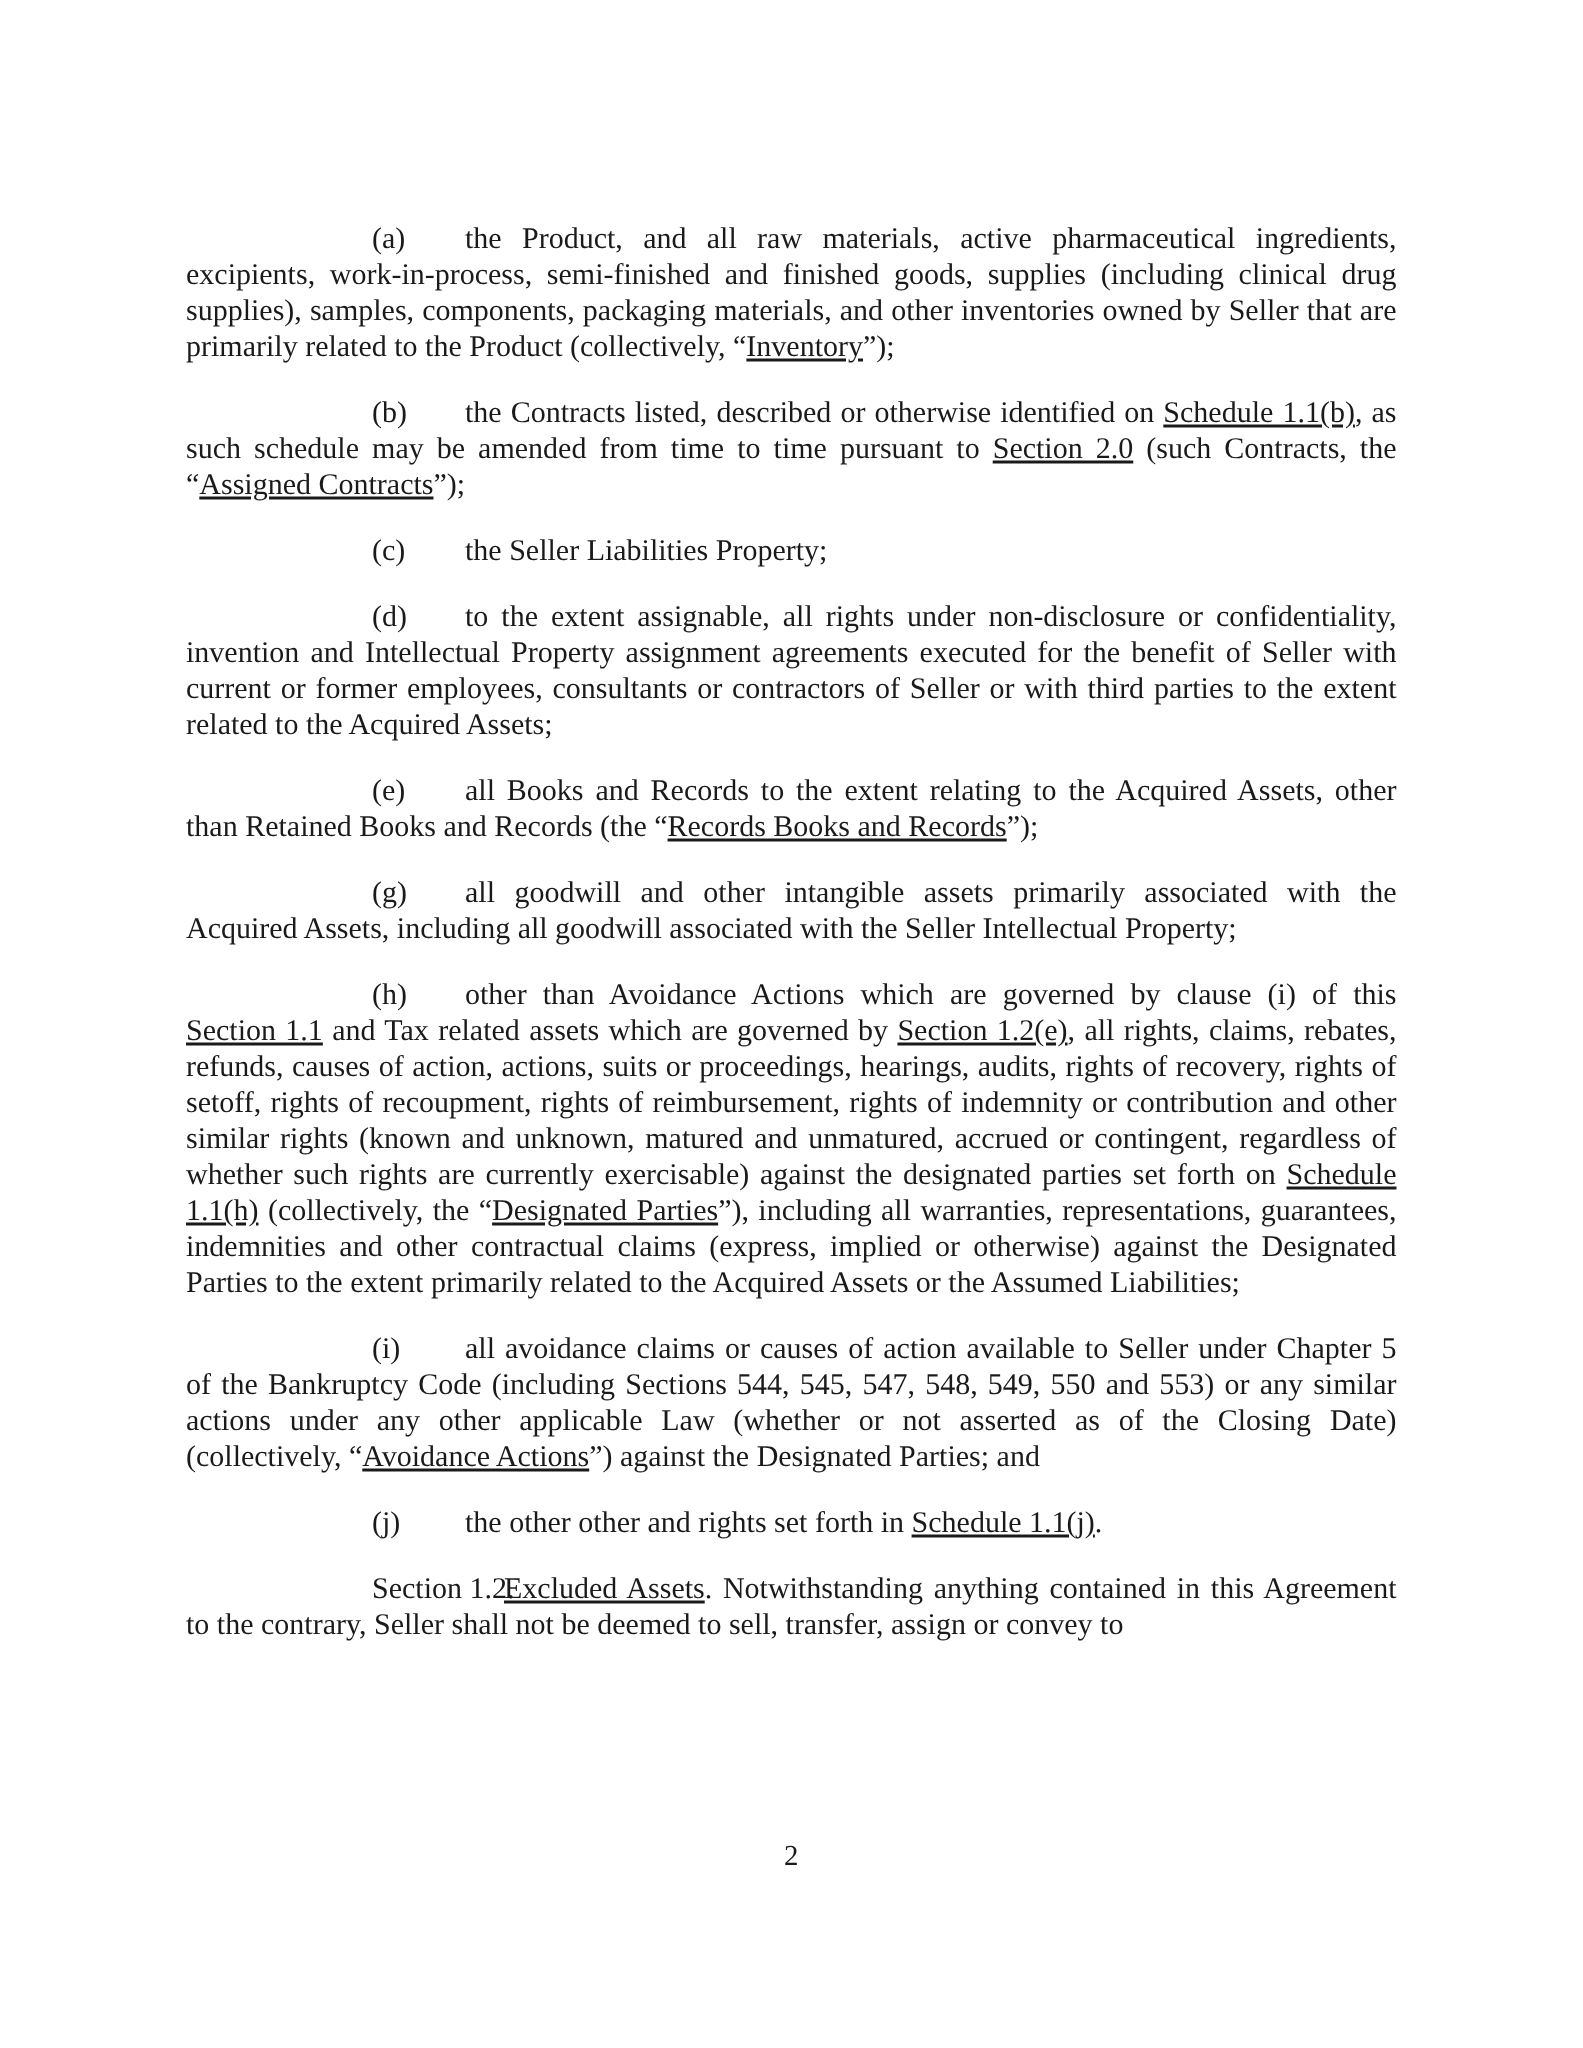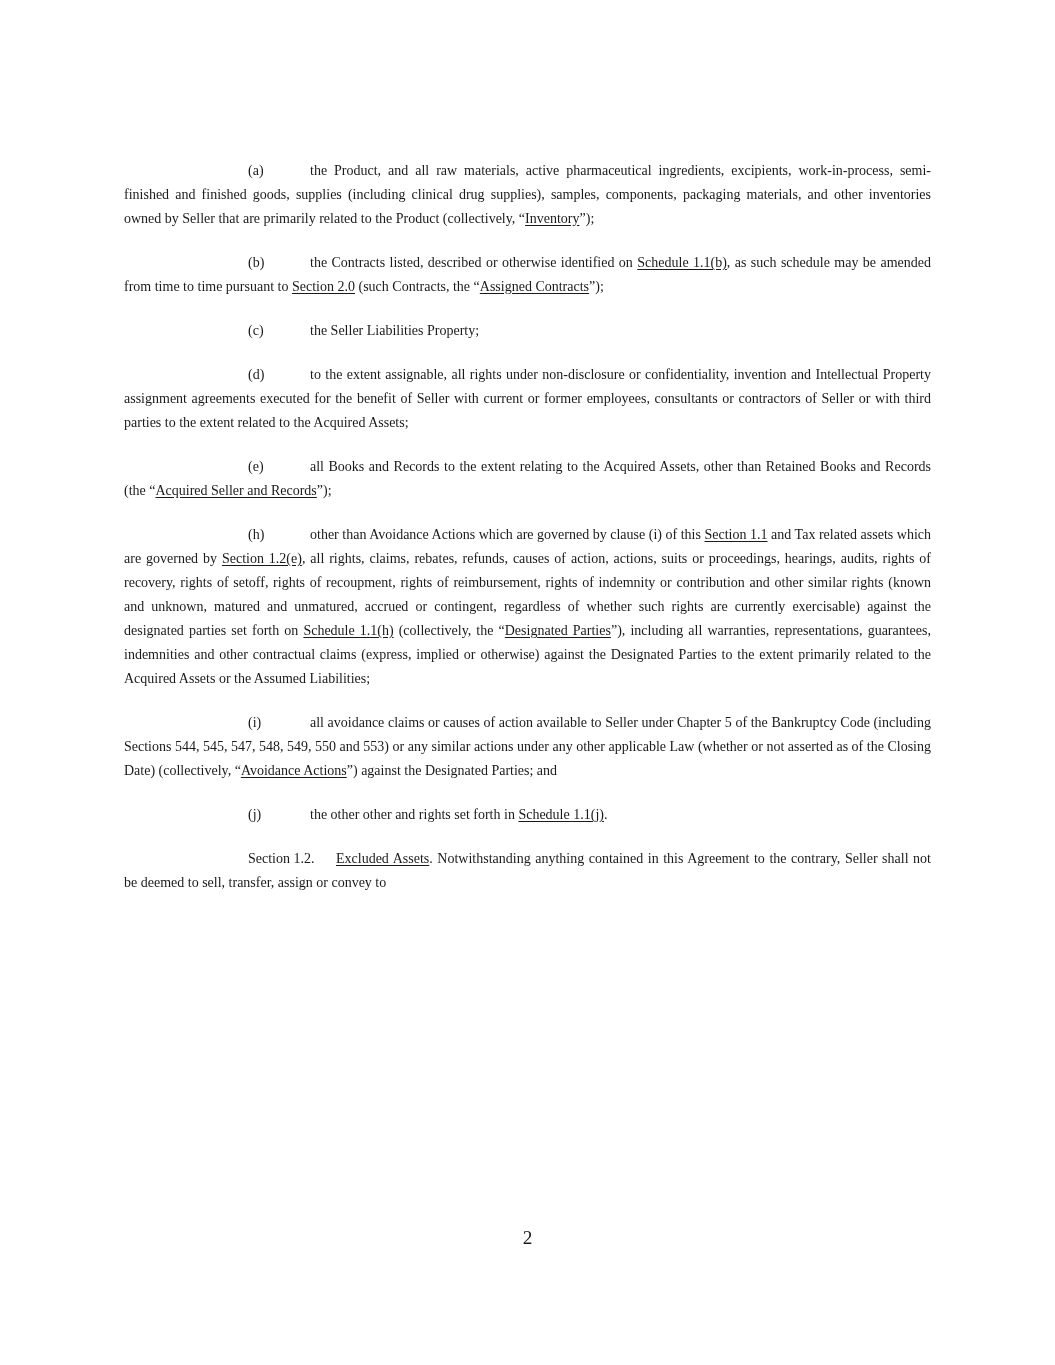--- a/index.html
+++ b/index.html
@@ -1,19 +1,19 @@
 <!DOCTYPE html>
 <html><head>
 <meta charset="utf-8">
 <style>
   html, body { margin: 0; padding: 0; background: #ffffff; }
   body { width: 1055px; height: 1365px; position: relative; overflow: hidden; }
   .page {
-    position: absolute; left: 124px; top: 159px; width: 807px;
-    font-family: "Liberation Serif", serif; font-size: 14px; line-height: 24px;
+    position: absolute; left: 124px; top: 147px; width: 807px;
+    font-family: "Liberation Serif", serif; font-size: 20px; line-height: 24px;
     color: #1a1a1a;
   }
   .para { text-align: justify; margin: 0 0 20px 0; text-indent: 124px; }
   .para .lbl { display: inline-block; width: 62px; text-indent: 0; }
   .u { text-decoration: underline; text-underline-offset: 2px; }
   .single { text-align: left; }
   .sec-num { display: inline-block; width: 62px; text-indent: 0; white-space: nowrap; }
   .pgnum {
     position: absolute; top: 1227px; left: 0; width: 1055px; text-align: center;
     font-family: "Liberation Serif", serif; font-size: 19.3px; color: #1a1a1a;
@@ -25,23 +25,24 @@
 <div class="page">
 
   <p class="para"><span class="lbl">(a)</span><span>the Product, and all raw materials, active pharmaceutical ingredients, excipients, work-in-process, semi-finished and finished goods, supplies (including clinical drug supplies), samples, components, packaging materials, and other inventories owned by Seller that are primarily related to the Product (collectively, “</span><span class="u">Inventory</span><span>”);</span></p>
 
   <p class="para"><span class="lbl">(b)</span><span>the Contracts listed, described or otherwise identified on </span><span class="u">Schedule 1.1(b)</span><span>, as such schedule may be amended from time to time pursuant to </span><span class="u">Section 2.0</span><span> (such Contracts, the “</span><span class="u">Assigned Contracts</span><span>”);</span></p>
 
   <p class="para single"><span class="lbl">(c)</span><span>the Seller Liabilities Property;</span></p>
 
   <p class="para"><span class="lbl">(d)</span><span>to the extent assignable, all rights under non-disclosure or confidentiality, invention and Intellectual Property assignment agreements executed for the benefit of Seller with current or former employees, consultants or contractors of Seller or with third parties to the extent related to the Acquired Assets;</span></p>
 
-  <p class="para"><span class="lbl">(e)</span><span>all Books and Records to the extent relating to the Acquired Assets, other than Retained Books and Records (the “</span><span class="u">Acquired Seller and Records</span><span>”);</span></p>
+  <p class="para"><span class="lbl">(e)</span><span>all Books and Records to the extent relating to the Acquired Assets, other than Retained Books and Records (the “</span><span class="u">Records Books and Records</span><span>”);</span></p>
 
 
+  <p class="para"><span class="lbl">(g)</span><span>all goodwill and other intangible assets primarily associated with the Acquired Assets, including all goodwill associated with the Seller Intellectual Property;</span></p>
 
   <p class="para"><span class="lbl">(h)</span><span>other than Avoidance Actions which are governed by clause (i) of this </span><span class="u">Section 1.1</span><span> and Tax related assets which are governed by </span><span class="u">Section 1.2(e)</span><span>, all rights, claims, rebates, refunds, causes of action, actions, suits or proceedings, hearings, audits, rights of recovery, rights of setoff, rights of recoupment, rights of reimbursement, rights of indemnity or contribution and other similar rights (known and unknown, matured and unmatured, accrued or contingent, regardless of whether such rights are currently exercisable) against the designated parties set forth on </span><span class="u">Schedule 1.1(h)</span><span> (collectively, the “</span><span class="u">Designated Parties</span><span>”), including all warranties, representations, guarantees, indemnities and other contractual claims (express, implied or otherwise) against the Designated Parties to the extent primarily related to the Acquired Assets or the Assumed Liabilities;</span></p>
 
   <p class="para"><span class="lbl">(i)</span><span>all avoidance claims or causes of action available to Seller under Chapter 5 of the Bankruptcy Code (including Sections 544, 545, 547, 548, 549, 550 and 553) or any similar actions under any other applicable Law (whether or not asserted as of the Closing Date) (collectively, “</span><span class="u">Avoidance Actions</span><span>”) against the Designated Parties; and</span></p>
 
   <p class="para single"><span class="lbl">(j)</span><span>the other other and rights set forth in </span><span class="u">Schedule 1.1(j)</span><span>.</span></p>
 
   <p class="para"><span class="sec-num">Section 1.2.</span><span style="display:inline-block;width:26px;"></span><span class="u">Excluded Assets</span><span>. Notwithstanding anything contained in this Agreement to the contrary, Seller shall not be deemed to sell, transfer, assign or convey to</span></p>
 
 </div>

